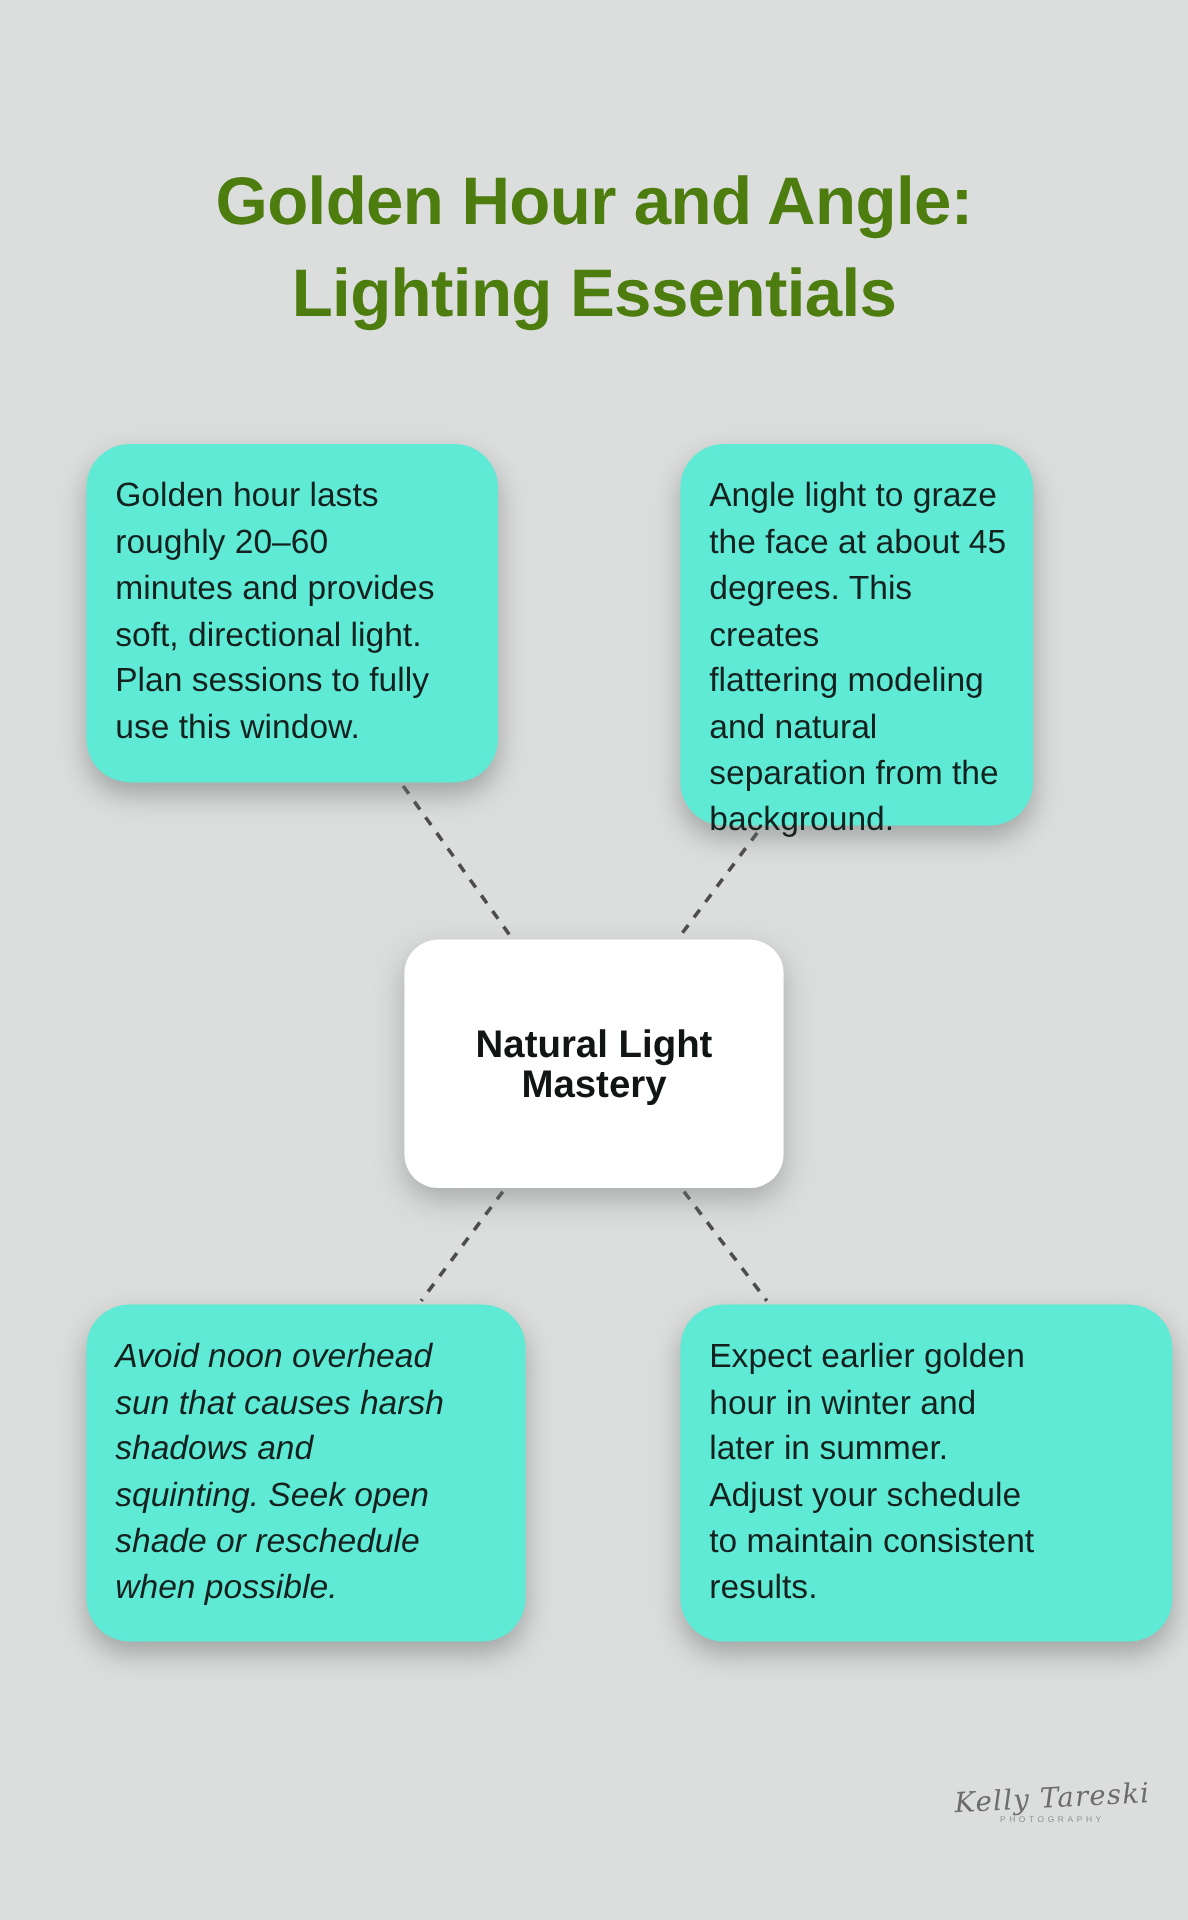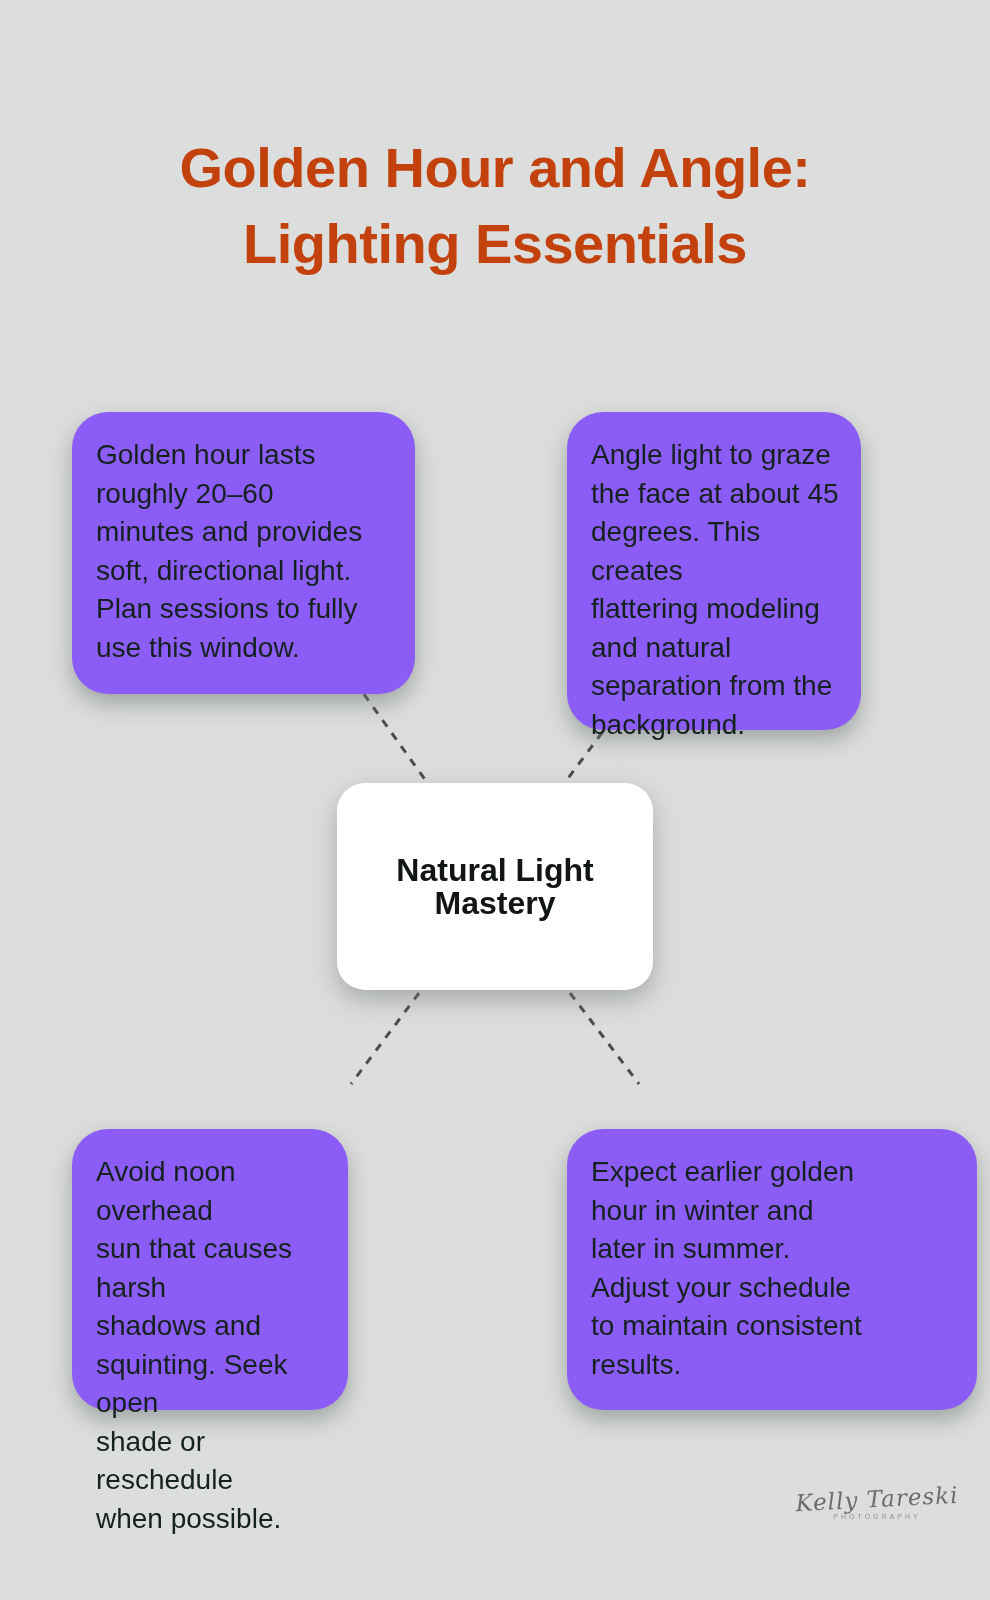--- a/index.html
+++ b/index.html
@@ -18,42 +18,41 @@
   }
   .title {
     position: absolute;
     top: 92px;
     left: 0;
     width: 100%;
     text-align: center;
     font-size: 56px;
     font-weight: 700;
     line-height: 76px;
-    color: #c2410c;
+    color: #4d7c0f;
     white-space: pre-line;
     letter-spacing: -0.5px;
   }
   .node {
     position: absolute;
-    background: #8b5cf6;
+    background: #5eead4;
     border-radius: 36px;
     box-shadow: 0 10px 22px rgba(110, 116, 114, 0.55);
     box-sizing: border-box;
     padding: 24px 22px 4px 24px;
-    margin-top: 42px;
   }
   .node-text {
     font-size: 28px;
     line-height: 38.5px;
     color: #14211e;
     white-space: pre-line;
   }
   .node-tl { left: 72px;  top: 370px;  width: 343px; height: 282px; }
   .node-tr { left: 567px; top: 370px;  width: 294px; height: 318px; }
-  .node-bl { left: 72px;  top: 1087px; width: 276px; height: 281px; }
+  .node-bl { left: 72px;  top: 1087px; width: 366px; height: 281px; font-style: italic; }
   .node-br { left: 567px; top: 1087px; width: 410px; height: 281px; }
   .center-node {
     position: absolute;
     left: 337px;
     top: 783px;
     width: 316px;
     height: 207px;
     background: #ffffff;
     border-radius: 28px;
     box-shadow: 0 10px 24px rgba(115, 121, 119, 0.5);

